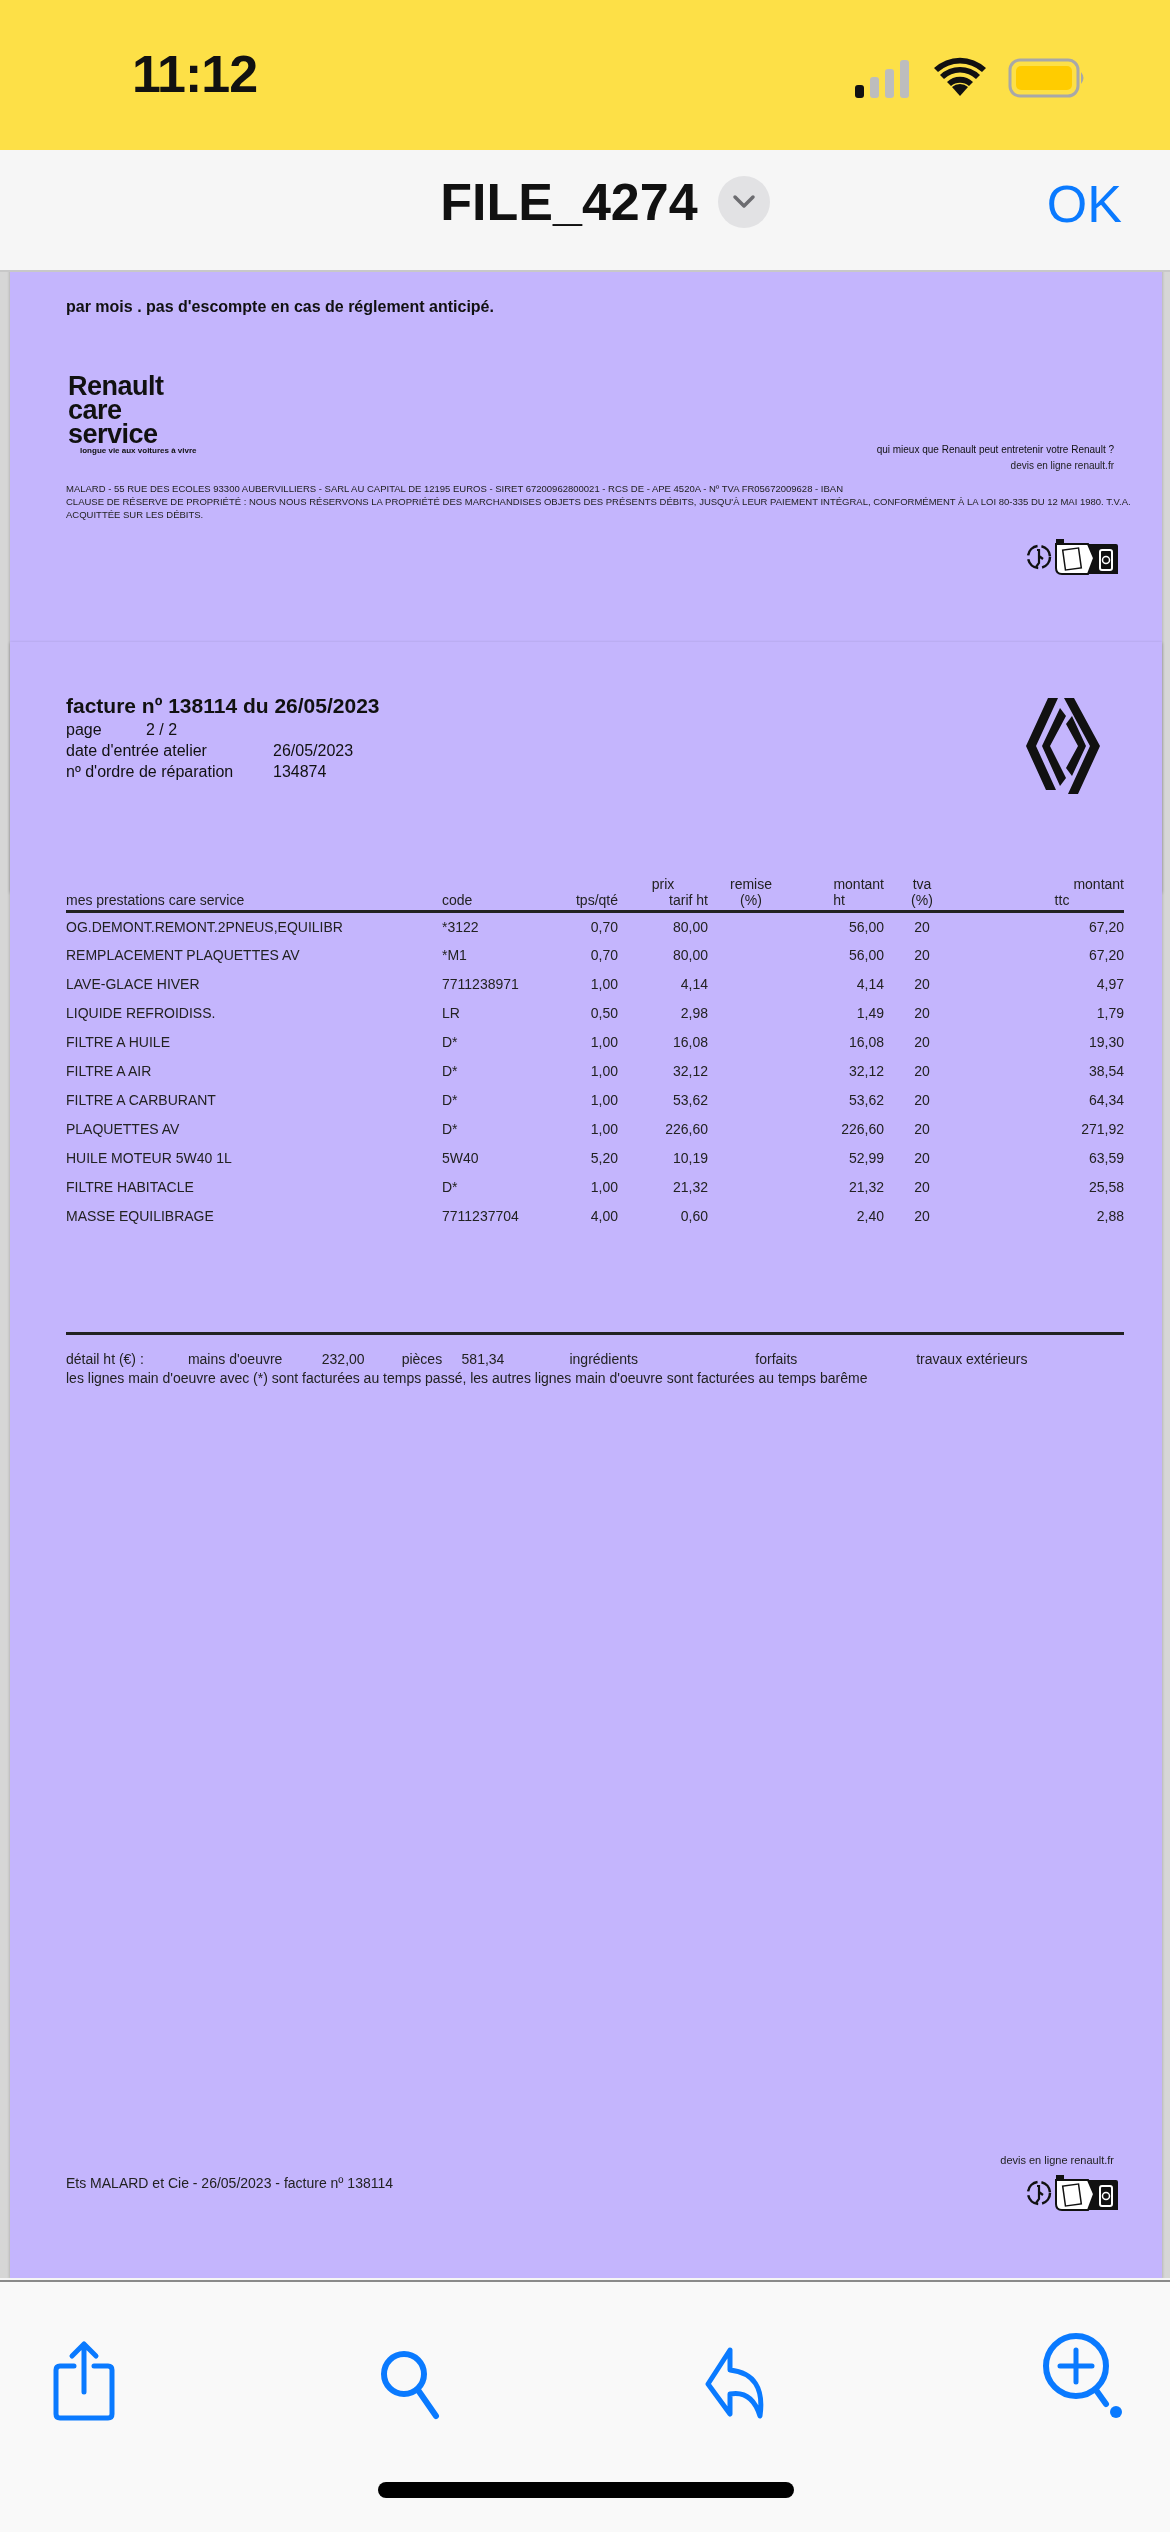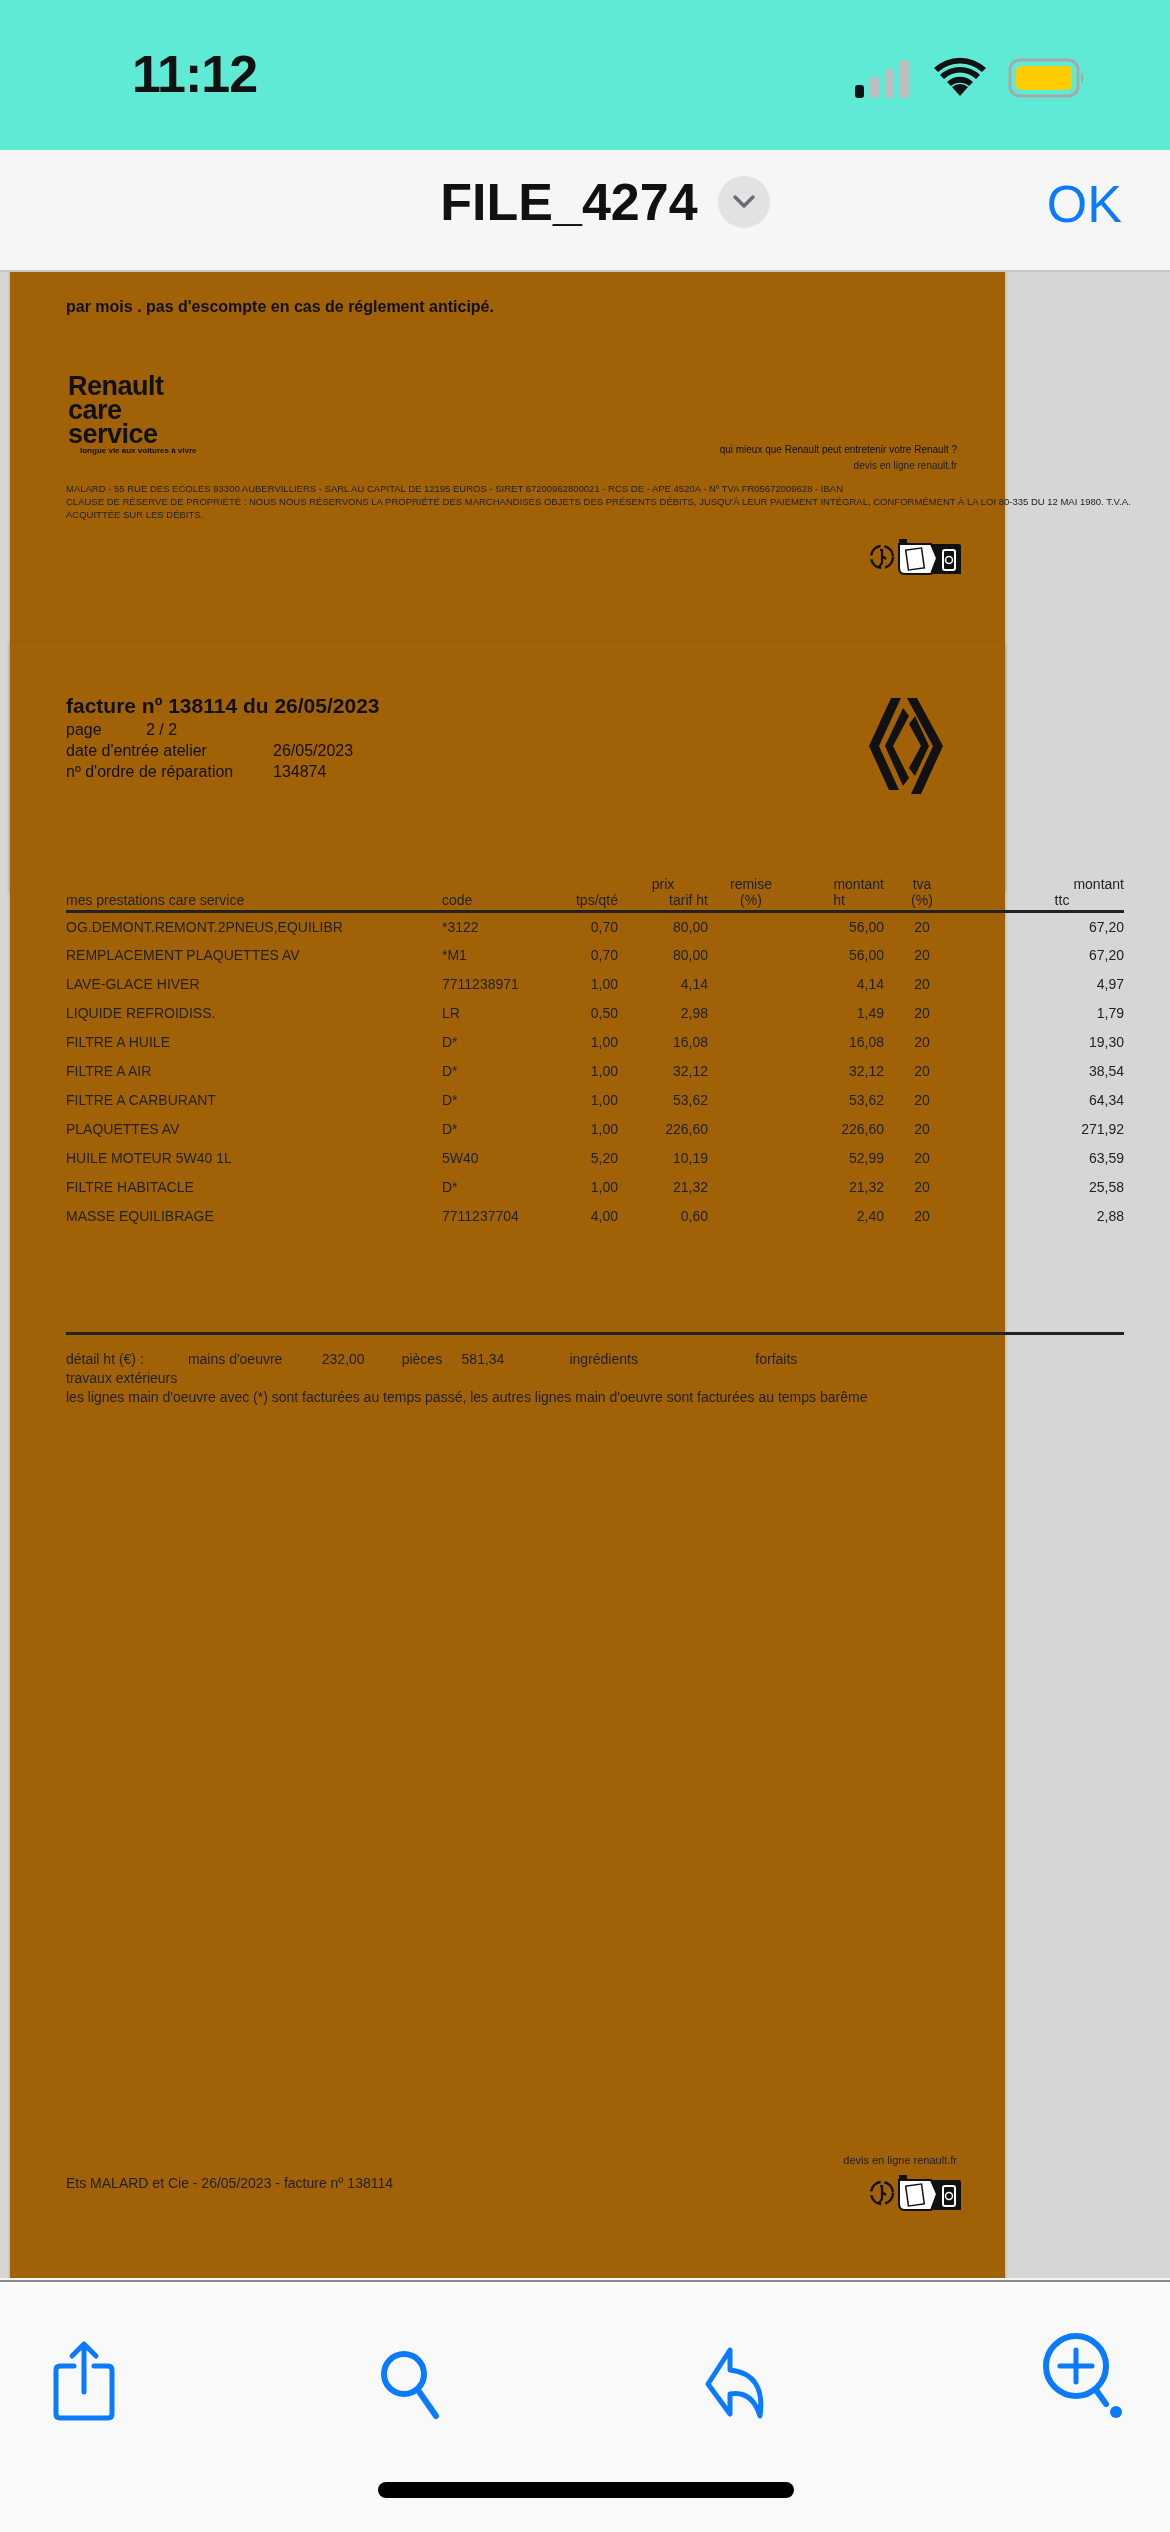--- a/index.html
+++ b/index.html
@@ -1,36 +1,36 @@
 <!DOCTYPE html>
 <html><head>
 <meta charset="utf-8">
 <style>
   * { box-sizing: border-box; margin: 0; padding: 0; }
   html, body { width: 1170px; height: 2532px; overflow: hidden; background: #f6f6f6; }
   body { position: relative; font-family: "Liberation Sans", sans-serif; color: #111; }
 
   
-  .status-bar { position: absolute; left: 0; top: 0; width: 1170px; height: 150px; background: #5eead4; }
+  .status-bar { position: absolute; left: 0; top: 0; width: 1170px; height: 150px; background: #fde047; }
   .status-time { position: absolute; left: 132px; top: 44px; font-size: 52px; font-weight: 700; letter-spacing: -1px; }
   .signal { position: absolute; left: 855px; top: 58px; width: 62px; height: 40px; }
   .signal span { position: absolute; bottom: 0; width: 9px; border-radius: 3px; }
   .wifi { position: absolute; left: 934px; top: 56px; width: 52px; height: 42px; }
   .battery { position: absolute; left: 1008px; top: 58px; width: 80px; height: 40px; }
 
   
   .nav-bar { position: absolute; left: 0; top: 150px; width: 1170px; height: 122px; background: #f6f6f6; border-bottom: 2px solid #c8c8c8; }
   .nav-title { position: absolute; left: 0; width: 1170px; top: 22px; text-align: center; font-size: 52px; font-weight: 700; }
   .nav-title-inner { display: inline-flex; align-items: center; gap: 20px; padding-left: 40px; }
   .title-chevron { width: 52px; height: 52px; border-radius: 50%; background: #e2e2e4; display: inline-flex; align-items: center; justify-content: center; }
   .ok-button { position: absolute; right: 48px; top: 24px; font-size: 52px; font-weight: 400; color: #0a7aff; cursor: pointer; }
 
   
   .viewport { position: absolute; left: 0; top: 272px; width: 1170px; height: 2006px; background: #d6d6d6; overflow: hidden; }
-  .page { position: absolute; left: 10px; width: 995px; background: #a16207; box-shadow: 0 1px 3px rgba(0,0,0,0.25); }
+  .page { position: absolute; left: 10px; width: 1152px; background: #c4b5fd; box-shadow: 0 1px 3px rgba(0,0,0,0.25); }
   .page1 { top: -30px; height: 650px; }
   .page2 { top: 370px; height: 1636px; }
 
   
   .p1-terms { position: absolute; left: 56px; top: 54px; font-size: 16px; font-weight: 700; line-height: 22px; width: 440px; }
   .rcs-logo { position: absolute; left: 58px; top: 132px; font-weight: 700; line-height: 24px; font-size: 27px; letter-spacing: -0.5px; }
   .rcs-logo .tag { font-size: 8px; line-height: 10px; letter-spacing: 0; font-weight: 700; padding-left: 12px; }
   .p1-qui { position: absolute; right: 48px; top: 202px; font-size: 10px; font-weight: 400; }
   .p1-devis { position: absolute; right: 48px; top: 218px; font-size: 10px; color: #222; }
   .p1-legal { position: absolute; left: 56px; top: 240px; width: 1080px; font-size: 9.5px; line-height: 13px; color: #222; text-transform: uppercase; }

